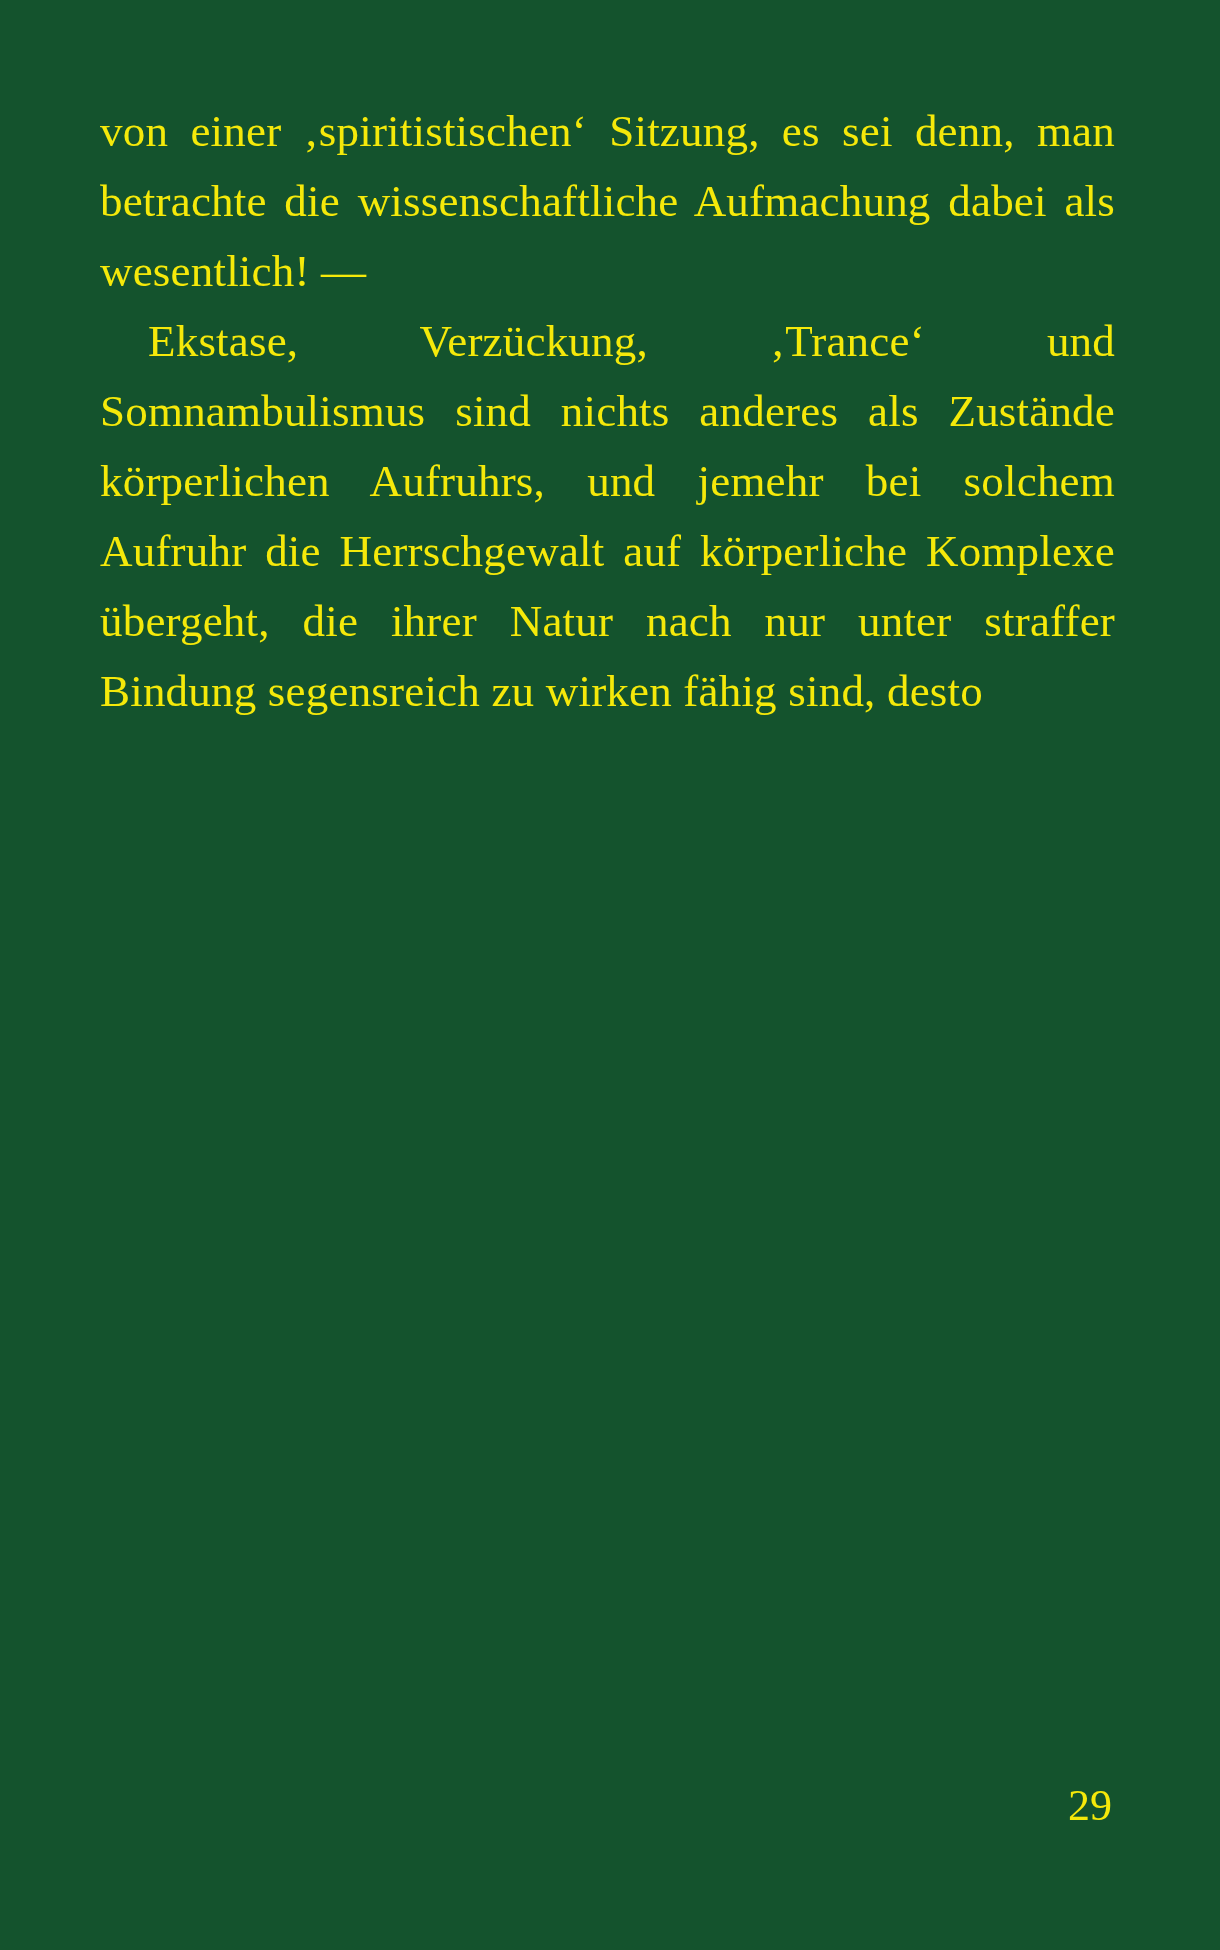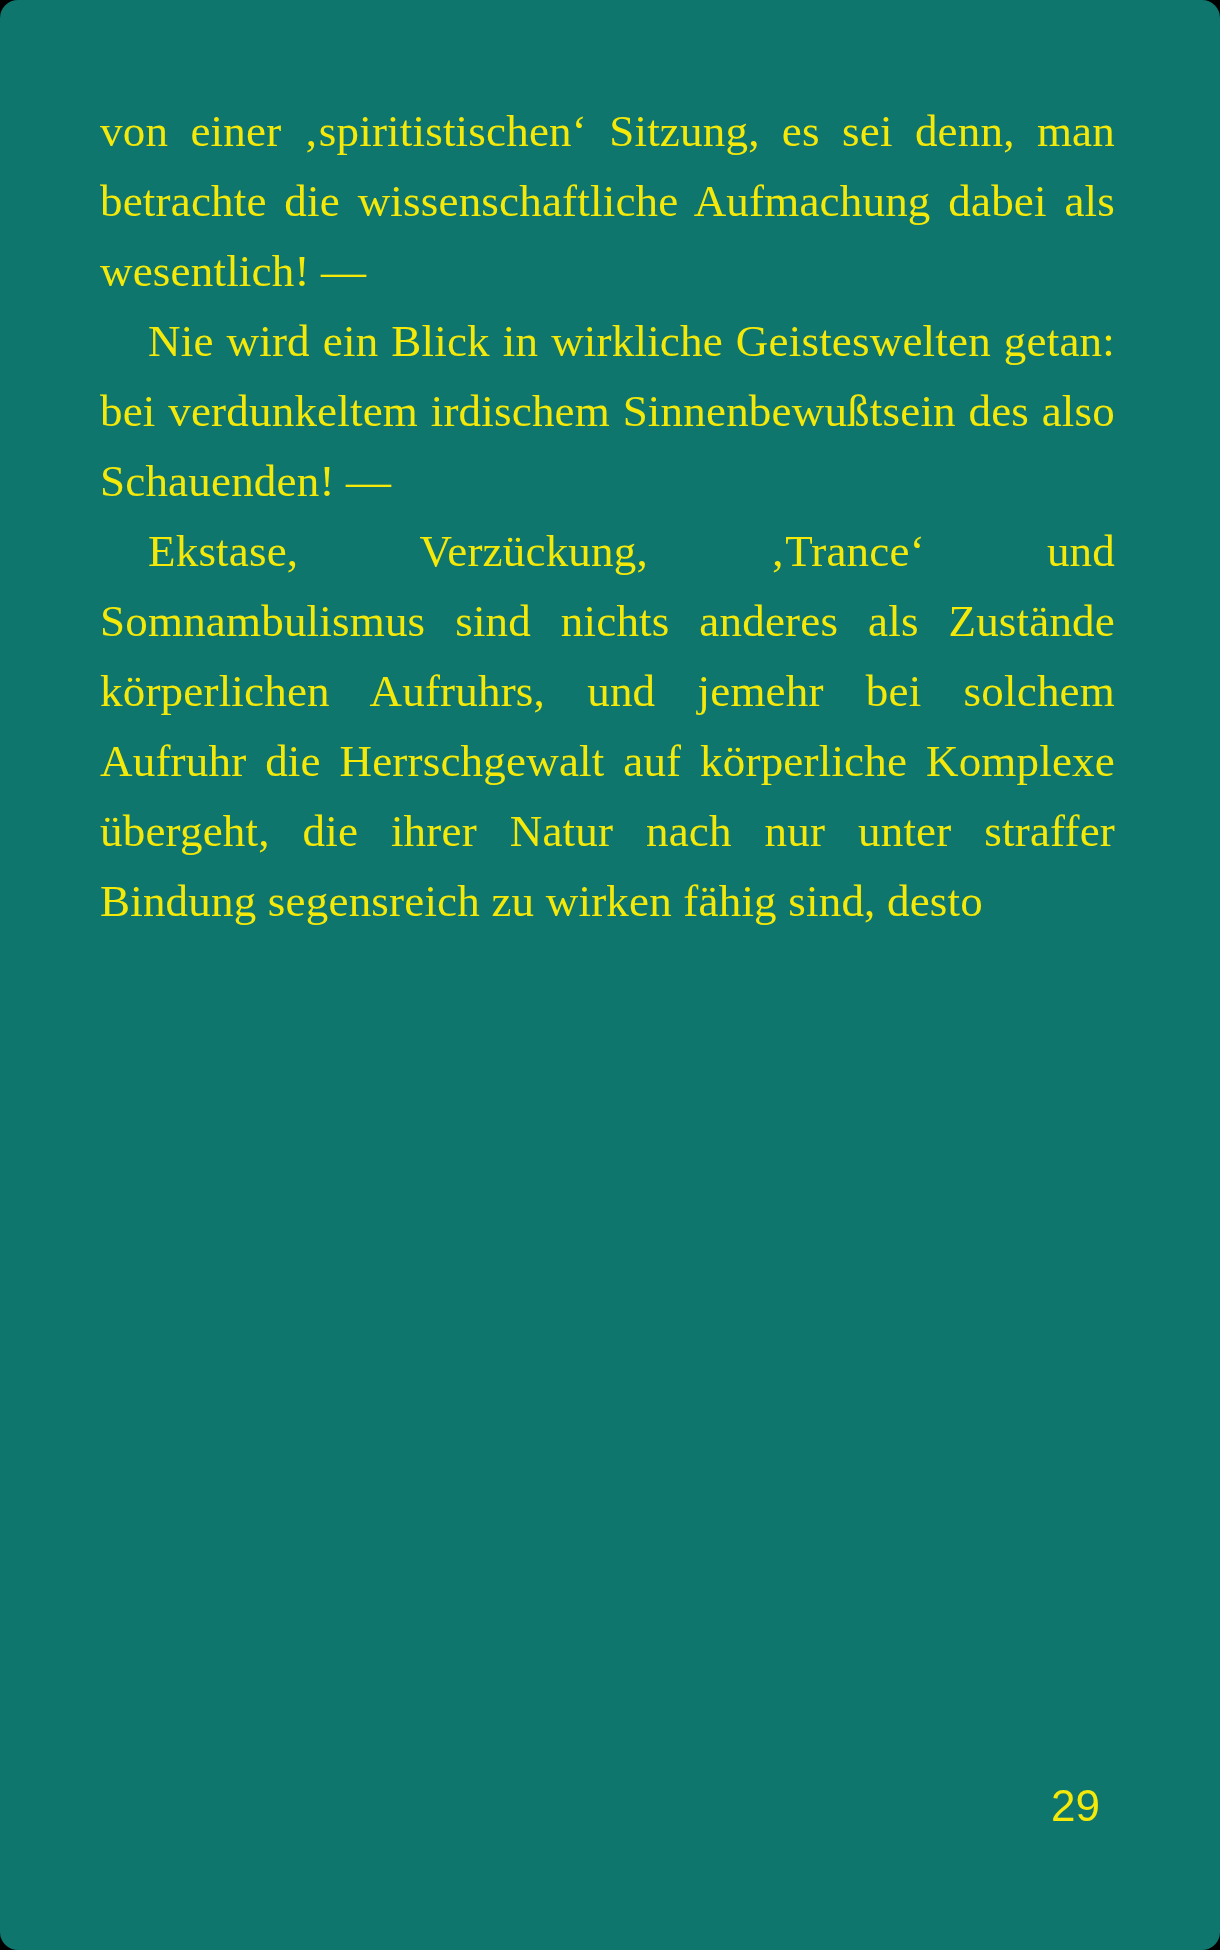--- a/index.html
+++ b/index.html
@@ -10,23 +10,22 @@
   body {
     width: 1220px;
     height: 1950px;
     overflow: hidden;
     font-family: "Liberation Serif", "DejaVu Serif", serif;
   }
   #page {
     position: relative;
     width: 1220px;
     height: 1950px;
-    background: #0f766e;
+    background: #14532d;
     box-sizing: border-box;
-    border-radius: 18px;
   }
   #text-column {
     position: absolute;
     left: 100px;
     top: 96px;
     width: 1015px;
   }
   .para {
     margin: 0;
     color: #f5e90a;
@@ -34,40 +33,39 @@
     line-height: 70px;
     text-align: justify;
     text-justify: inter-word;
     letter-spacing: 0.2px;
   }
   .para.indent {
     text-indent: 48px;
   }
   #page-number {
     position: absolute;
-    right: 120px;
+    right: 108px;
     bottom: 118px;
     color: #f5e90a;
     font-size: 44px;
     line-height: 52px;
-    font-family: Liberation Sans, sans-serif;
+    font-family: Liberation Serif, serif;
   }
 </style>
 </head>
 <body>
 
 <div id="page">
 
   <div id="text-column">
 
     <p class="para">von einer ‚spiritistischen‘ Sitzung, es sei denn, man betrachte die wissenschaftliche Aufmachung dabei als wesentlich! —</p>
 
 
 
-    <p class="para indent">Nie wird ein Blick in wirkliche Geisteswelten getan: bei verdunkeltem irdischem Sinnenbewußtsein des also Schauenden! —</p>
 
     <p class="para indent">Ekstase, Verzückung, ‚Trance‘ und Somnambulismus sind nichts anderes als Zustände körperlichen Aufruhrs, und jemehr bei solchem Aufruhr die Herrschgewalt auf körperliche Komplexe übergeht, die ihrer Natur nach nur unter straffer Bindung segensreich zu wirken fähig sind, desto</p>
 
   </div>
 
   <div id="page-number">29</div>
 
 </div>
 
 </body></html>

